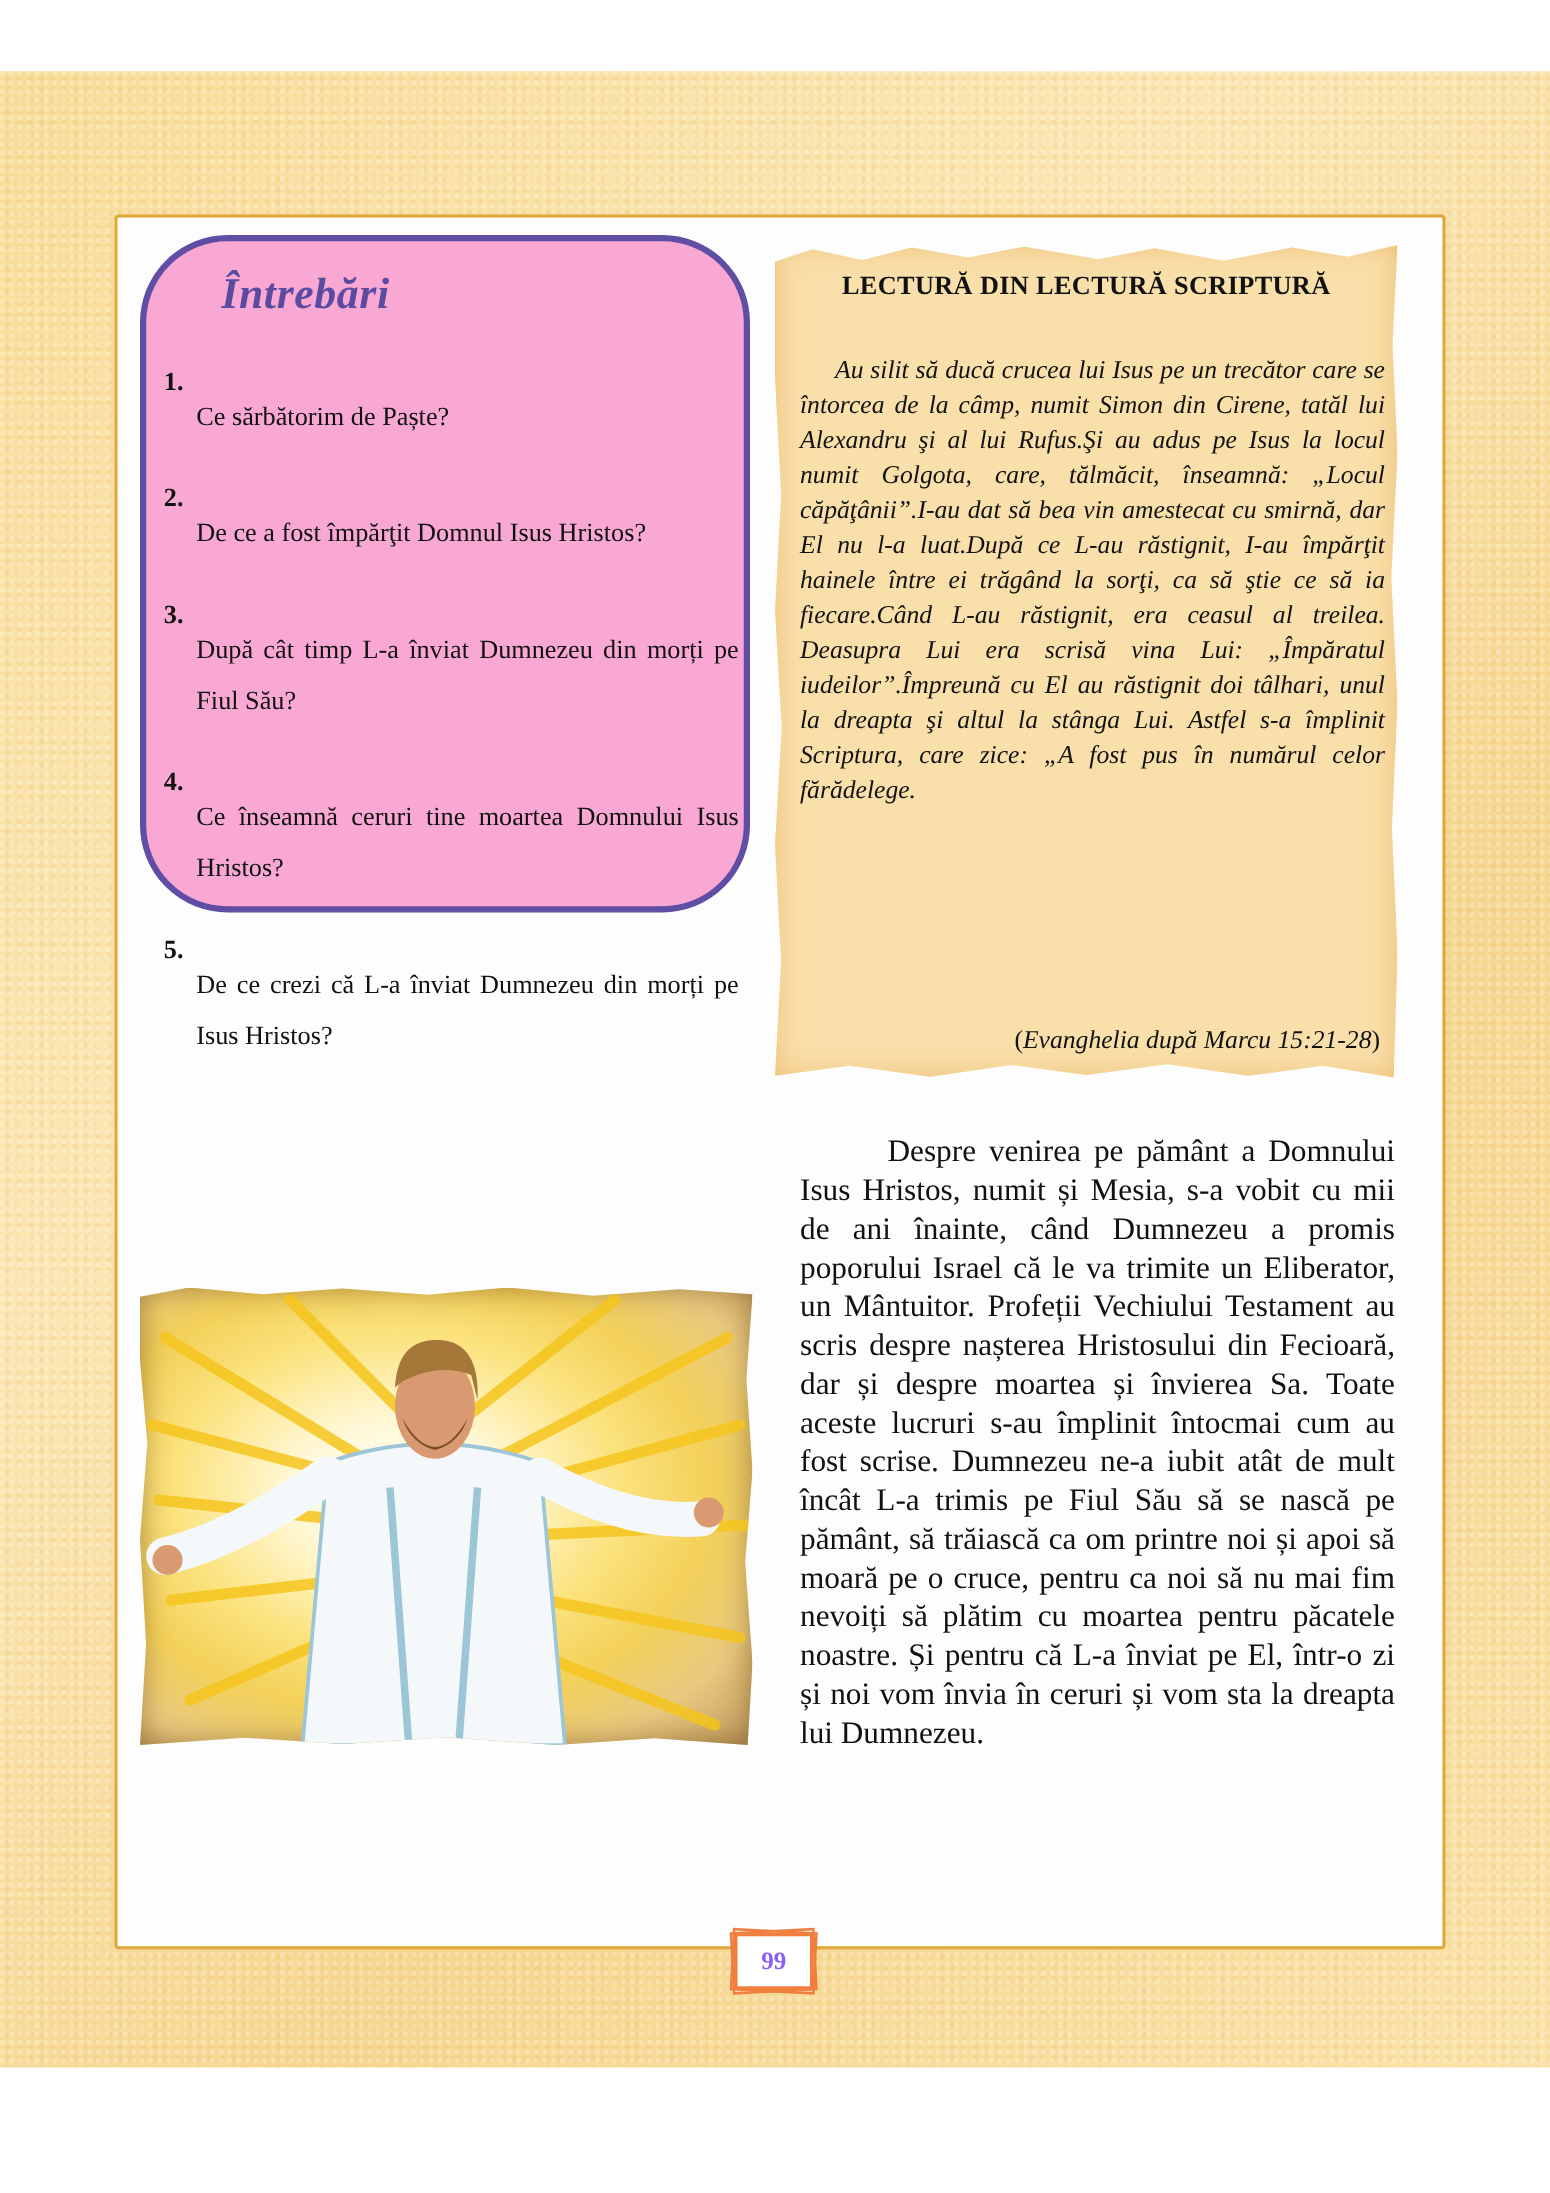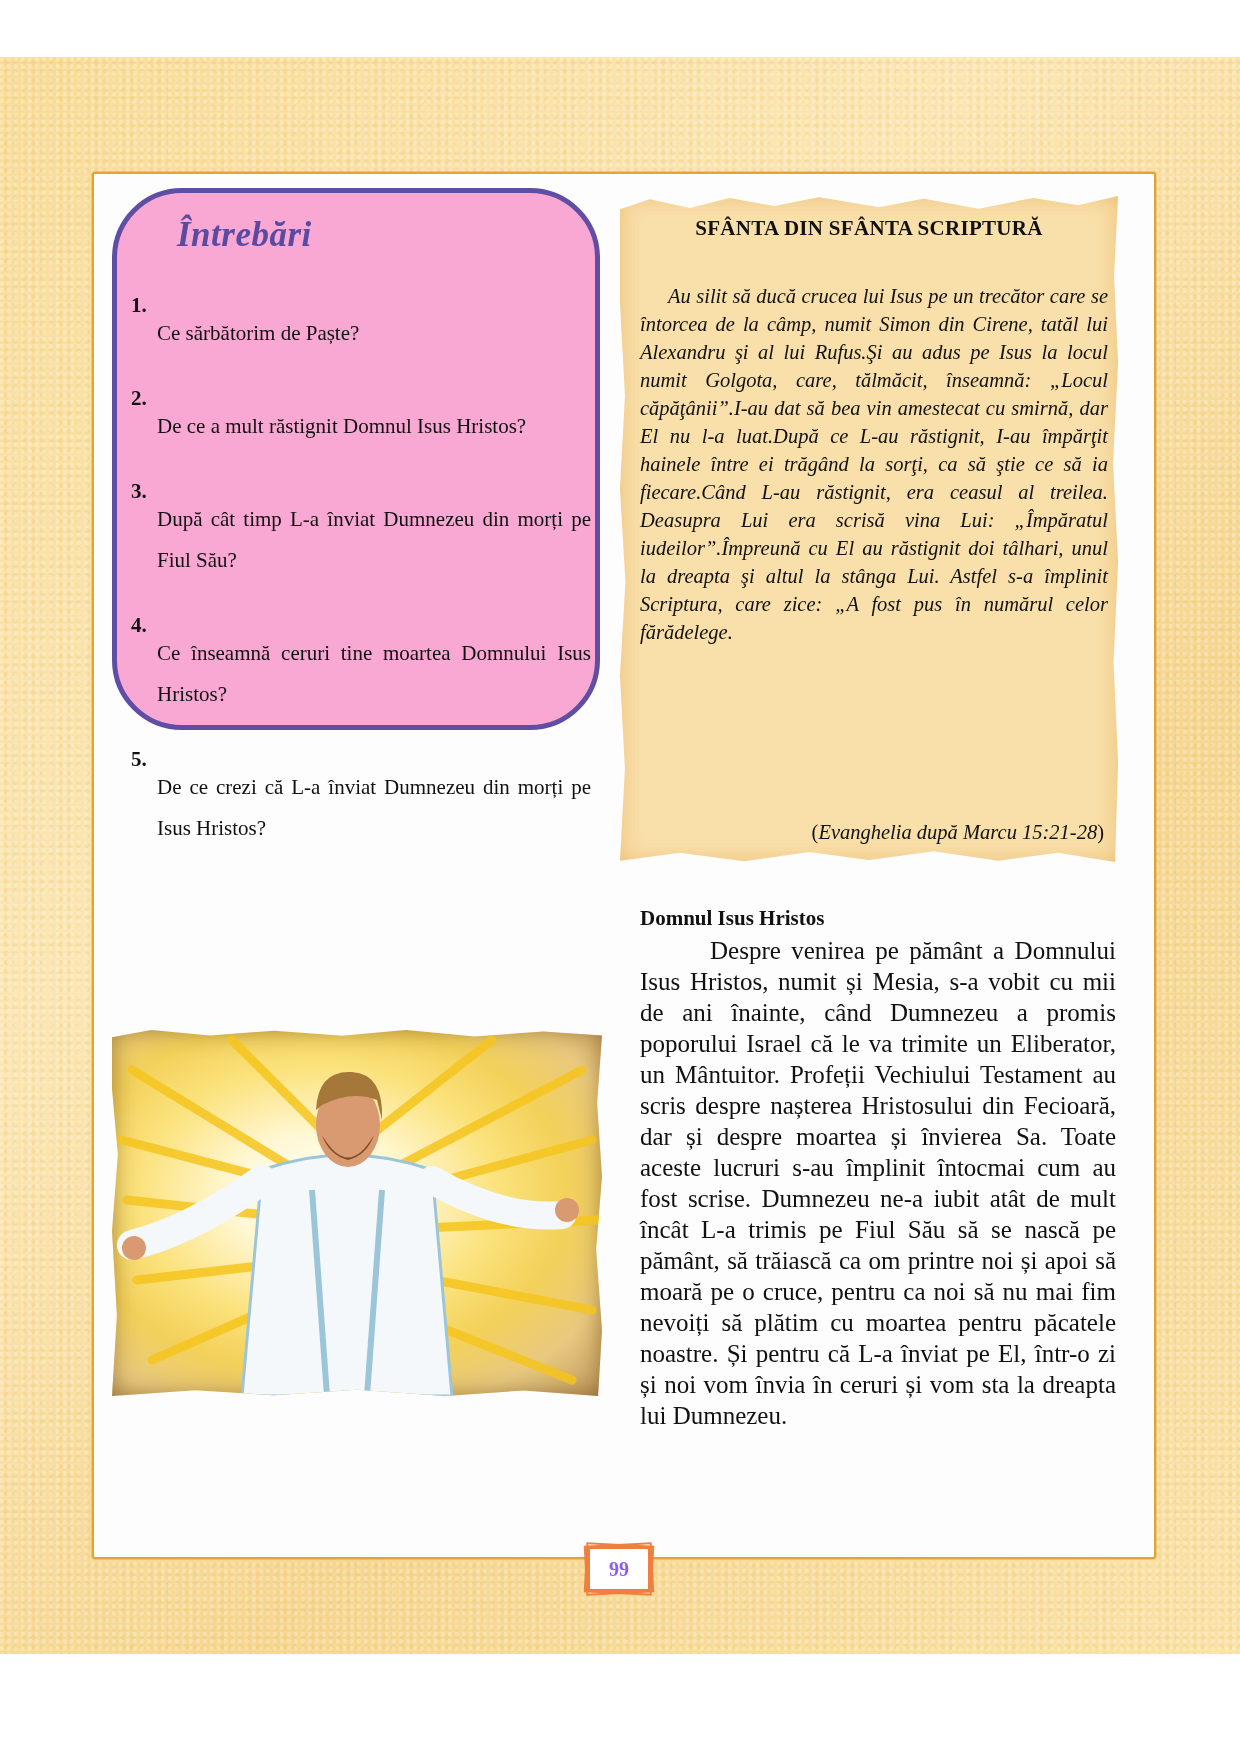--- a/index.html
+++ b/index.html
@@ -53,39 +53,39 @@
 
 <section class="questions">
   <h2>Întrebări</h2>
   <div class="qlist">
     <div class="q">
       <span class="num">1.</span>
       <span class="txt">Ce sărbătorim de Paște?</span>
     </div>
     <div class="q">
       <span class="num">2.</span>
-      <span class="txt">De ce a mult răstignit Domnul Isus Hristos?</span>
+      <span class="txt">De ce a fost împărţit Domnul Isus Hristos?</span>
     </div>
     <div class="q">
       <span class="num">3.</span>
       <span class="txt">După cât timp L-a înviat Dumnezeu din morți pe Fiul Său?</span>
     </div>
     <div class="q">
       <span class="num">4.</span>
       <span class="txt">Ce înseamnă ceruri tine moartea Domnului Isus Hristos?</span>
     </div>
     <div class="q">
       <span class="num">5.</span>
       <span class="txt">De ce crezi că L-a înviat Dumnezeu din morți pe Isus Hristos?</span>
     </div>
   </div>
 </section>
 
 <section class="scroll">
-  <h3>SFÂNTA DIN SFÂNTA SCRIPTURĂ</h3>
+  <h3>LECTURĂ DIN LECTURĂ SCRIPTURĂ</h3>
   <div class="body">
     <p>Au silit să ducă crucea lui Isus pe un trecător care se întorcea de la câmp, numit Simon din Cirene, tatăl lui Alexandru şi al lui Rufus.Şi au adus pe Isus la locul numit Golgota, care, tălmăcit, înseamnă: „Locul căpăţânii”.I-au dat să bea vin amestecat cu smirnă, dar El nu l-a luat.După ce L-au răstignit, I-au împărţit hainele între ei trăgând la sorţi, ca să ştie ce să ia fiecare.Când L-au răstignit, era ceasul al treilea. Deasupra Lui era scrisă vina Lui: „Împăratul iudeilor”.Împreună cu El au răstignit doi tâlhari, unul la dreapta şi altul la stânga Lui. Astfel s-a împlinit Scriptura, care zice: „A fost pus în numărul celor fărădelege.</p>
   </div>
   <div class="ref"><span>(</span><i>Evanghelia după Marcu  15:21-28</i><span>)</span></div>
 </section>
 
 <div class="illus">
   <svg viewBox="0 0 490 366" preserveAspectRatio="none">
     <g stroke="#f5c51e" stroke-width="9" stroke-linecap="round" opacity="0.85">
       <line x1="200" y1="150" x2="20" y2="40"></line>
@@ -107,19 +107,18 @@
     <path d="M200 160 L215 366 M270 160 L255 366" stroke="#9cc6d8" stroke-width="6" fill="none"></path>
     <ellipse cx="236" cy="95" rx="32" ry="42" fill="#d99a72"></ellipse>
     <path d="M204 80 Q206 40 240 42 Q272 44 270 90 L265 70 Q240 60 210 75 Z" fill="#a5783a"></path>
     <path d="M210 105 Q236 150 262 105 Q255 125 236 130 Q217 125 210 105 Z" fill="#7a4d22"></path>
     <circle cx="22" cy="218" r="12" fill="#d99a72"></circle>
       <circle cx="455" cy="180" r="12" fill="#d99a72"></circle>
   </svg>
 </div>
 
 <section class="article">
-  <h4>Domnul Isus Hristos</h4>
   <p>Despre venirea pe pământ a Domnului Isus Hristos, numit și Mesia, s-a vobit cu mii de ani înainte, când Dumnezeu a promis poporului Israel că le va trimite un Eliberator, un Mântuitor. Profeții Vechiului Testament au scris despre nașterea  Hristosului din Fecioară, dar și despre moartea și învierea Sa. Toate aceste lucruri s-au împlinit întocmai cum au fost scrise. Dumnezeu ne-a iubit atât de mult încât L-a trimis pe Fiul Său să se nască pe pământ, să trăiască ca om printre noi și apoi să moară pe o cruce, pentru ca noi să nu mai fim nevoiți să plătim cu moartea pentru păcatele noastre. Și pentru că L-a înviat pe El, într-o zi și noi vom învia în ceruri și vom sta la dreapta lui Dumnezeu.</p>
 </section>
 
 <div class="pagenum">
     <span>99</span>
   </div>
 
 </body></html>

